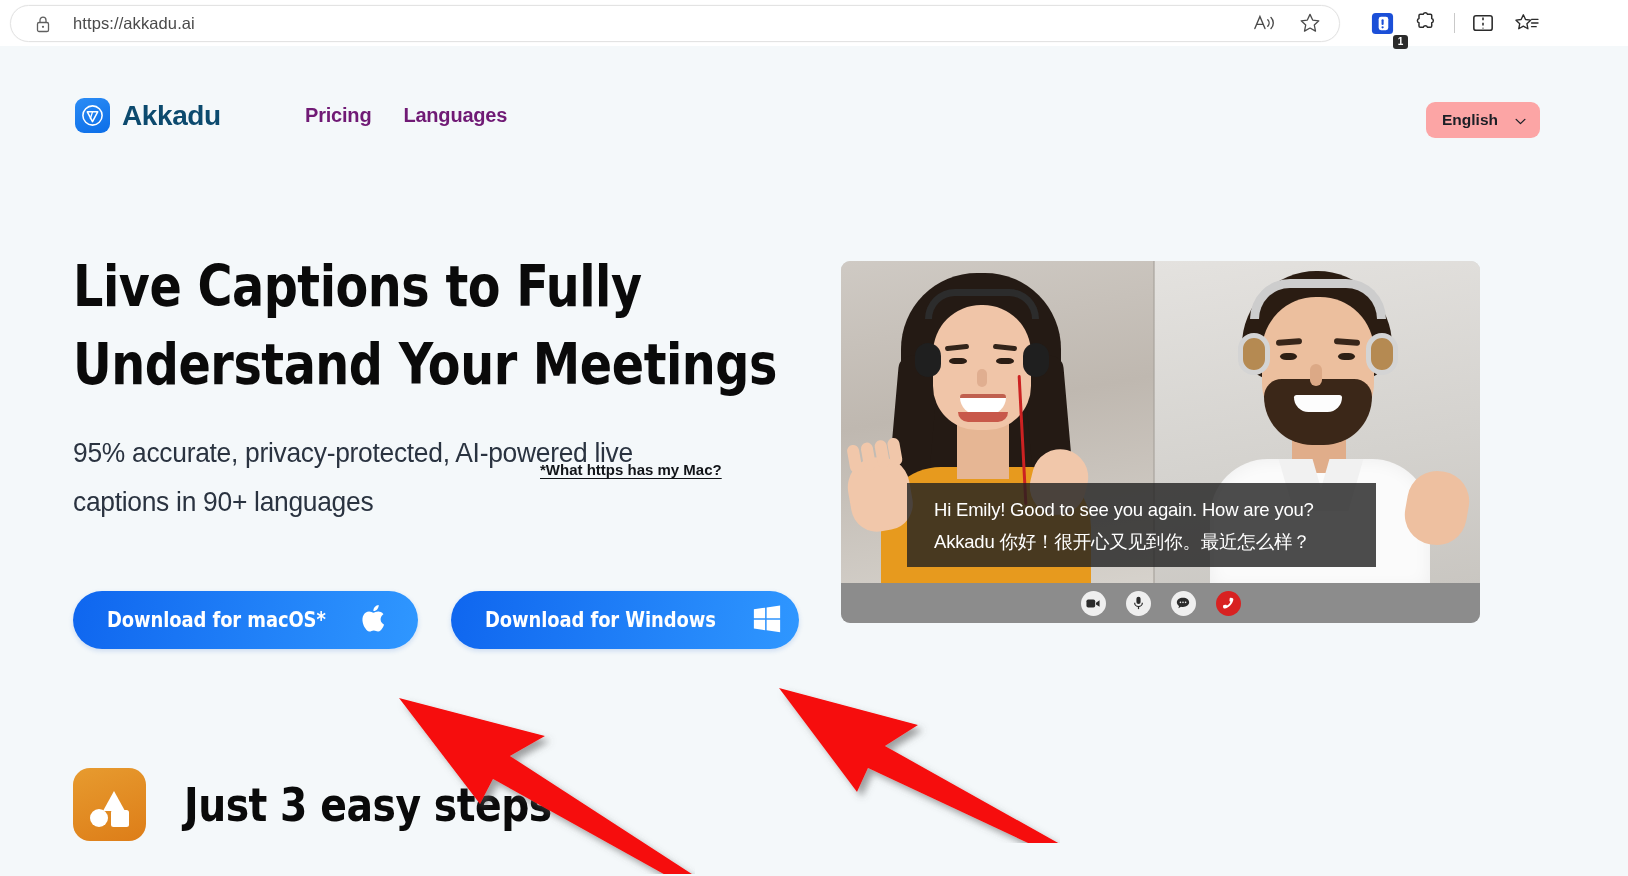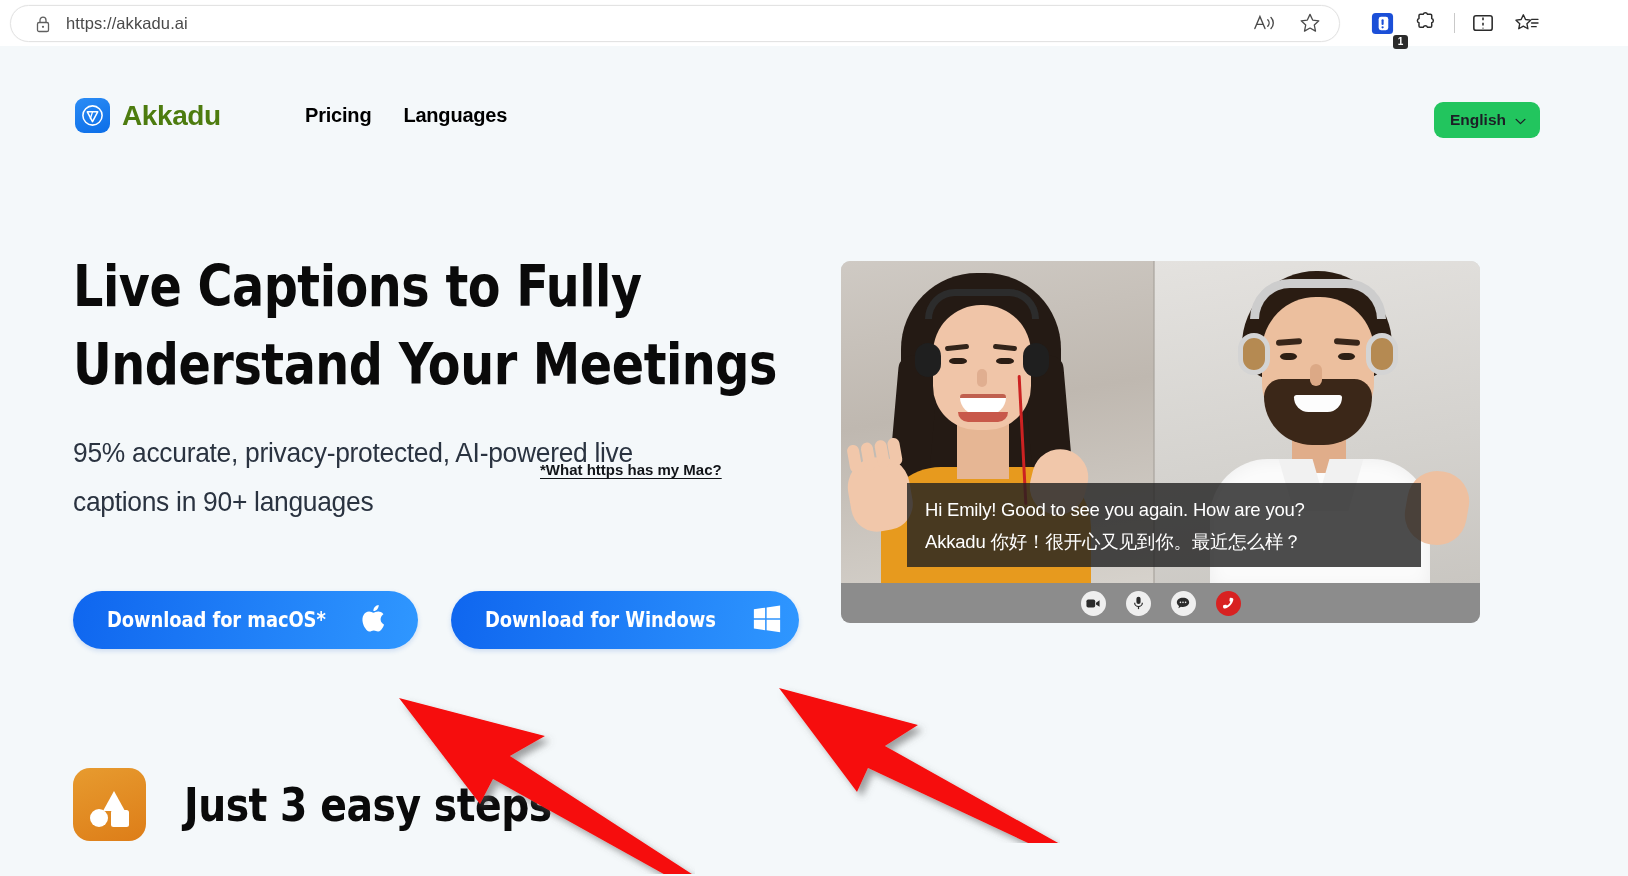--- a/index.html
+++ b/index.html
@@ -22,21 +22,21 @@
     position: absolute; left: 10px; top: 5px;
     width: 1330px; height: 37px;
     background: #ffffff;
     border: 1px solid #e3e3e3;
     border-radius: 19px;
     display: flex; align-items: center;
     box-shadow: 0 0 0 0.5px rgba(0,0,0,0.03);
   }
   .lock-icon { margin-left: 24px; display: flex; align-items: center; }
   .url-text {
-    margin-left: 15px;
+    margin-left: 22px;
     font-size: 16.5px;
     color: #4a4a4a;
     letter-spacing: 0.1px;
     font-family: "Liberation Sans", sans-serif;
   }
   .url-right-icons {
     position: absolute; right: 18px; top: 0; height: 37px;
     display: flex; align-items: center; gap: 22px;
   }
   .chrome-icons {
@@ -77,39 +77,39 @@
     display: flex; align-items: center; gap: 12px;
   }
   .logo-mark {
     width: 35px; height: 35px;
     border-radius: 9px;
     background: linear-gradient(160deg, #2b8cf5 0%, #0b6ee8 100%);
     display: flex; align-items: center; justify-content: center;
   }
   .logo-text {
     font-size: 28px; font-weight: bold;
-    color: #4d7c0f;
+    color: #0c4a6e;
     letter-spacing: -0.4px;
   }
   .nav-links {
     position: absolute; left: 305px; top: 58px;
     display: flex; gap: 32px;
   }
   .nav-link {
     font-size: 20px; font-weight: bold;
-    color: #000000;
+    color: #701a75;
     letter-spacing: -0.2px;
     cursor: pointer;
   }
   .lang-pill {
     position: absolute; right: 88px; top: 56px;
-    background: #22c55e;
+    background: #fca5a5;
     border-radius: 9px;
     padding: 9px 14px 9px 16px;
-    display: flex; align-items: center; gap: 9px;
+    display: flex; align-items: center; gap: 17px;
     cursor: pointer;
   }
   .lang-pill .lbl { font-size: 15.5px; font-weight: bold; color: #1c1f26; }
 
   
   .hero-left { position: absolute; left: 73px; top: 202px; width: 760px; }
   .headline {
     font-family: "DejaVu Sans Condensed", "Liberation Sans Narrow", "Liberation Sans", sans-serif;
     font-size: 57px;
     font-weight: bold;
@@ -215,23 +215,23 @@
   .m-hp-l{position:absolute;left:84px;top:72px;width:32px;height:42px;background:#b58a52;border-radius:16px;border:5px solid #d4d4d4;box-sizing:border-box;}
   .m-hp-r{position:absolute;left:212px;top:72px;width:32px;height:42px;background:#b58a52;border-radius:16px;border:5px solid #d4d4d4;box-sizing:border-box;}
   .m-neck{position:absolute;left:138px;top:162px;width:54px;height:50px;background:#e0ad8a;}
   .m-shirt{position:absolute;left:56px;top:198px;width:220px;height:130px;background:#fbfbfb;border-radius:58px 58px 0 0;box-shadow:inset 0 0 18px rgba(0,0,0,0.06);}
   .m-collar-l{position:absolute;left:132px;top:198px;width:34px;height:52px;background:#f1f1f1;transform:skewX(16deg);}
   .m-collar-r{position:absolute;left:168px;top:198px;width:34px;height:52px;background:#f1f1f1;transform:skewX(-16deg);}
   .m-hand{position:absolute;left:252px;top:210px;width:62px;height:74px;background:#eec0a0;border-radius:30px;transform:rotate(10deg);}
 
   .caption-box {
     position: absolute; left: 66px; top: 222px;
-    width: 514px; height: 84px;
+    width: 469px; height: 84px;
     background: rgba(32,32,32,0.80);
-    padding: 11px 18px 0 18px;
+    padding: 11px 18px 0 27px;
   }
   .cap-line { color: #ffffff; font-size: 18.5px; line-height: 1.72; white-space: nowrap; letter-spacing: -0.2px; }
   .ctrl-bar {
     position: absolute; left: 0; bottom: 0;
     width: 639px; height: 40px;
     background: #8c8c8c;
     display: flex; align-items: center; justify-content: center; gap: 20px;
   }
   .ctrl-btn {
     width: 25px; height: 25px; border-radius: 50%;

